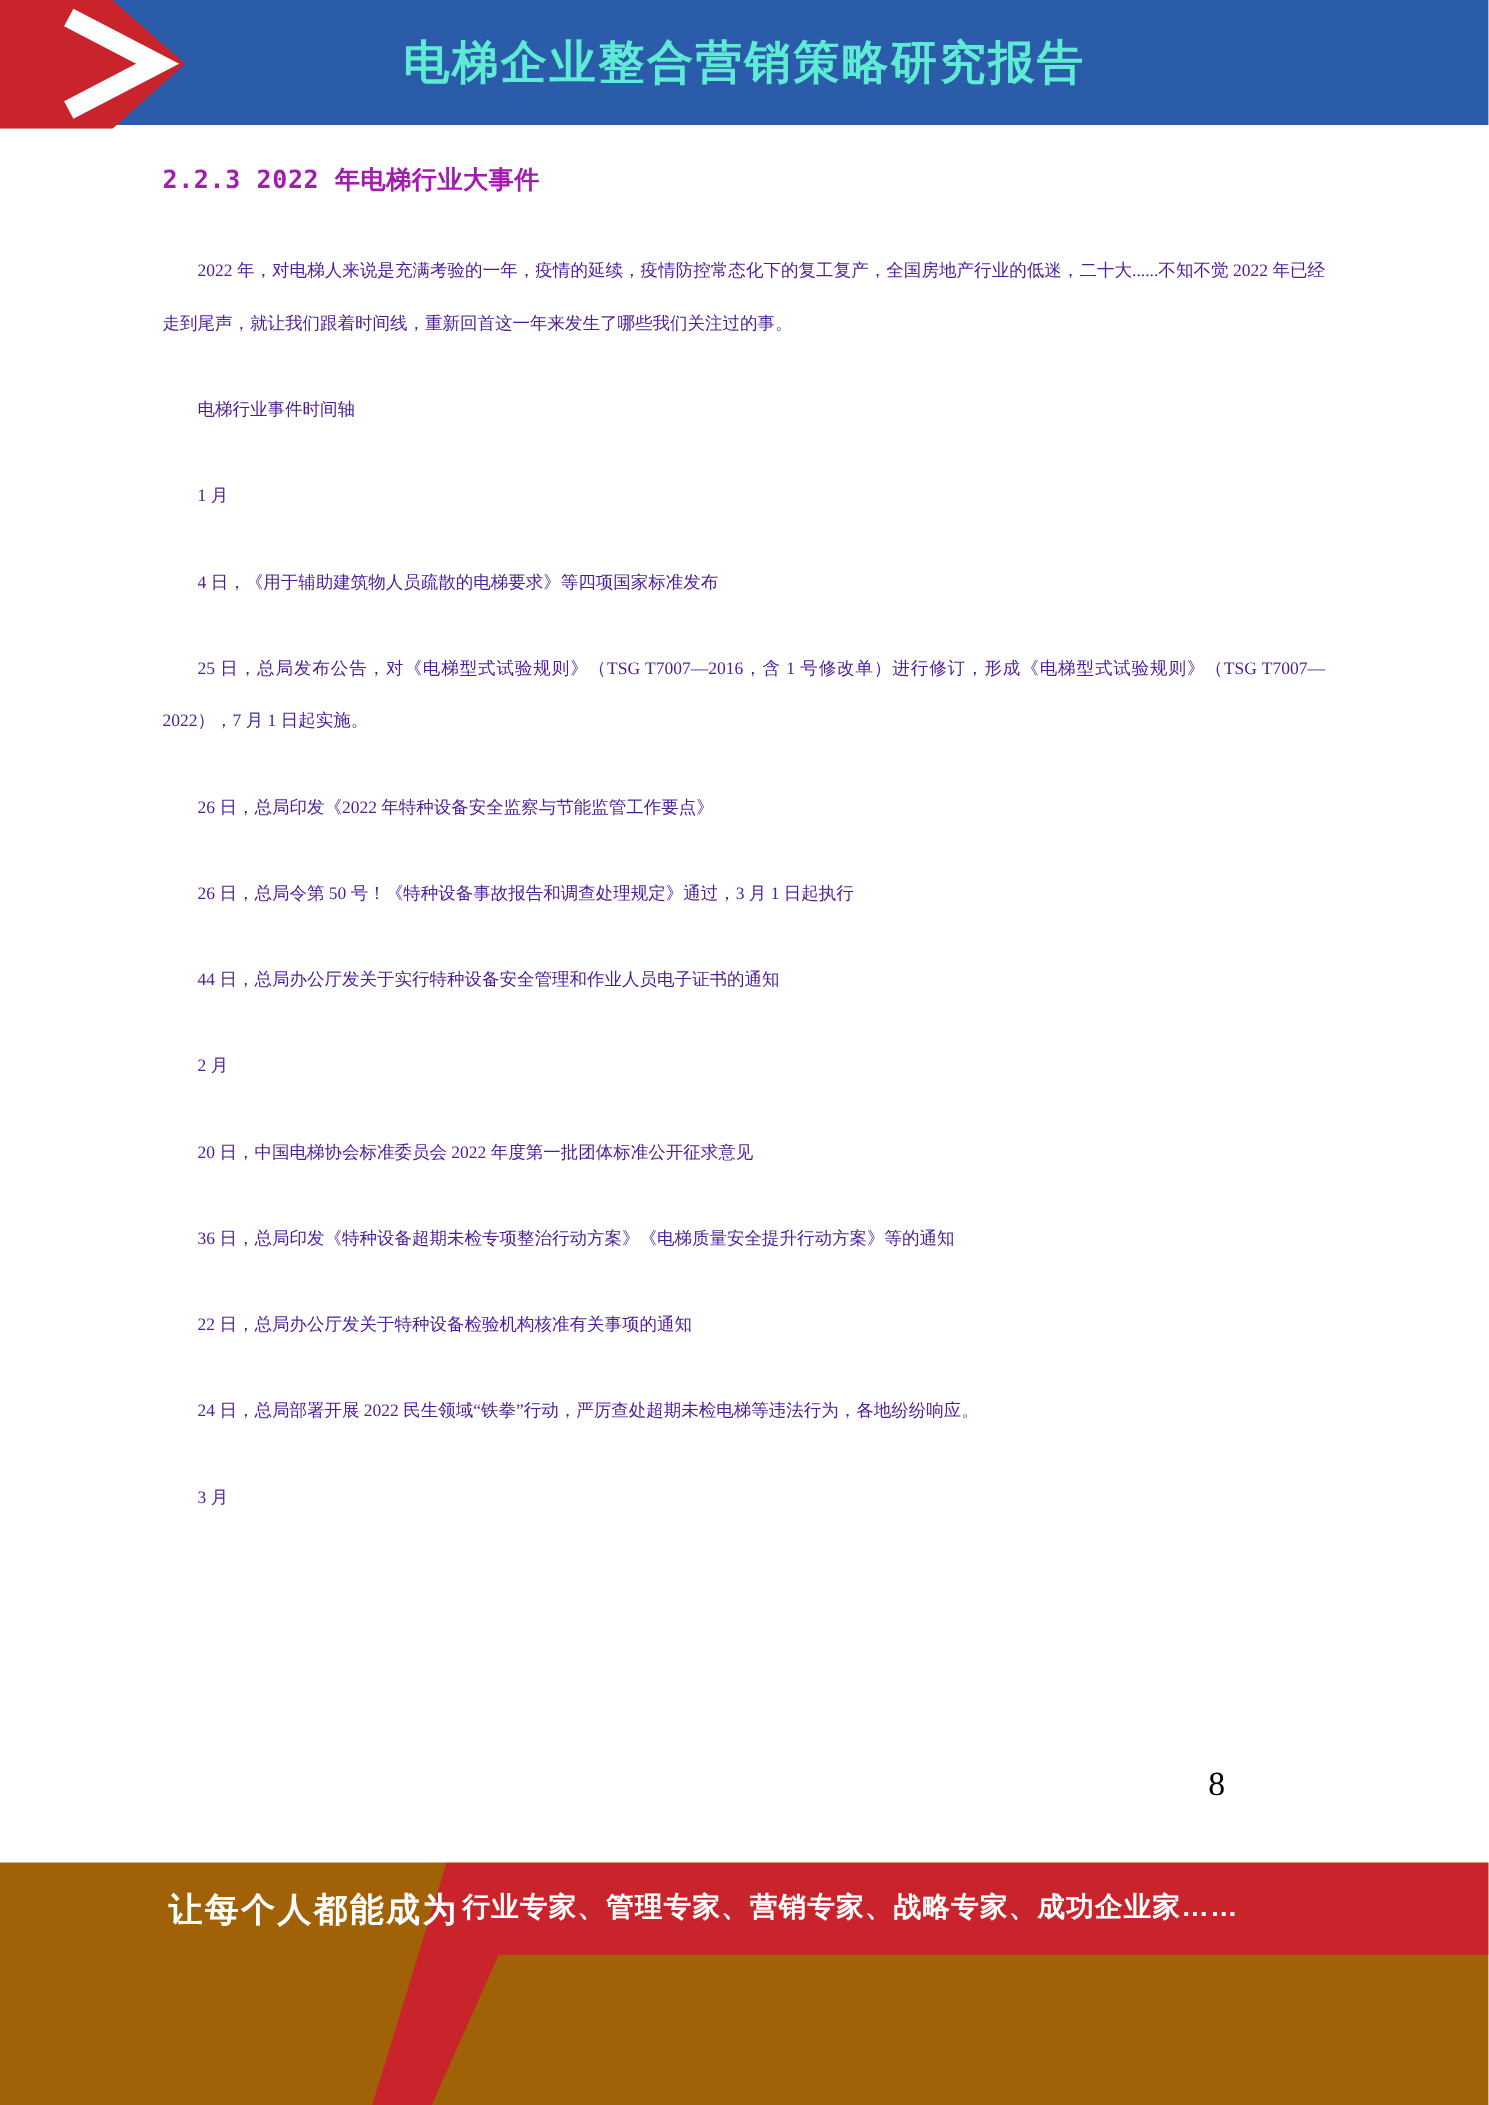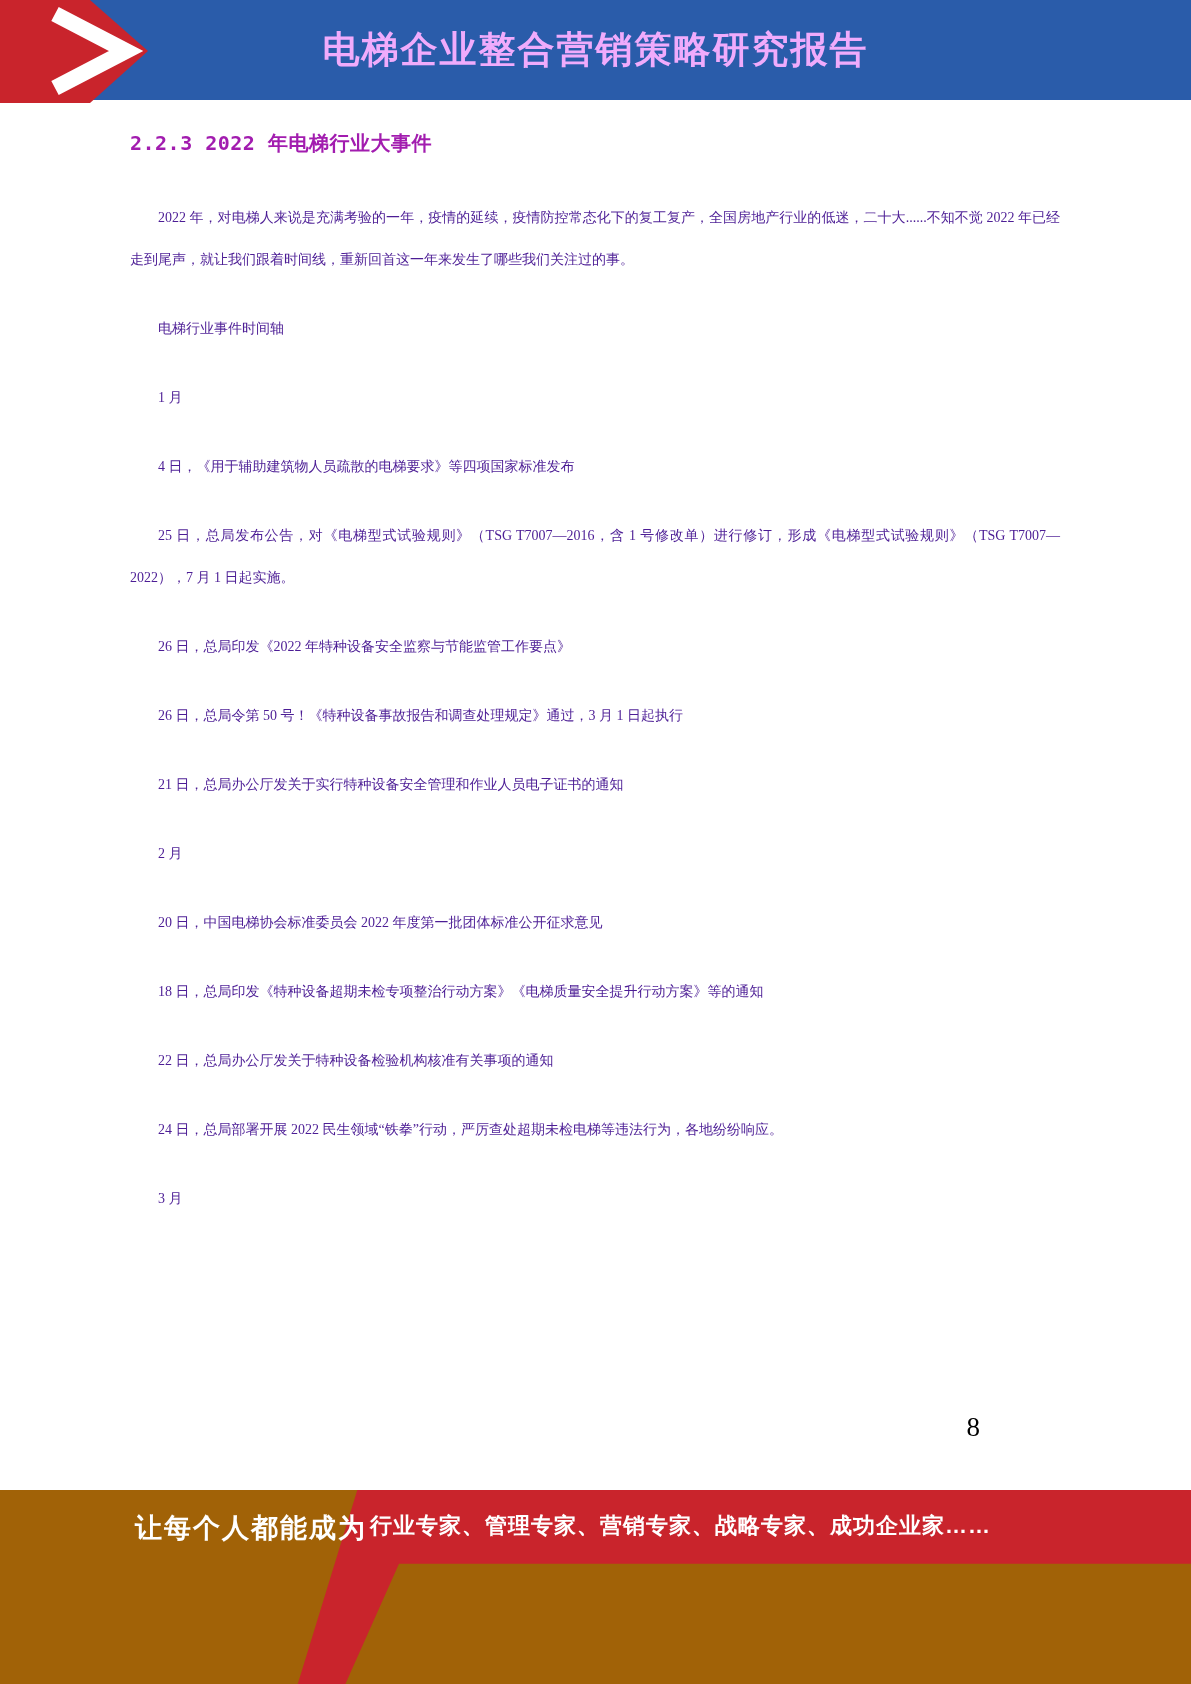--- a/index.html
+++ b/index.html
@@ -30,21 +30,21 @@
     width: 150px;
     height: 103px;
   }
   .banner-title {
     position: absolute;
     top: 0; left: 0;
     width: 100%;
     height: 100px;
     line-height: 100px;
     text-align: center;
-    color: #f0abfc;
+    color: #5eead4;
     font-family: "Liberation Sans", sans-serif;
     font-size: 37px;
     font-weight: bold;
     letter-spacing: 2px;
   }
 
   
   .content {
     position: absolute;
     top: 100px;
@@ -134,24 +134,24 @@
     <h2 class="section-heading">2.2.3 2022 年电梯行业大事件</h2>
 
     <p class="body-para">2022 年，对电梯人来说是充满考验的一年，疫情的延续，疫情防控常态化下的复工复产，全国房地产行业的低迷，二十大......不知不觉 2022 年已经走到尾声，就让我们跟着时间线，重新回首这一年来发生了哪些我们关注过的事。</p>
 
     <p class="body-para">电梯行业事件时间轴</p>
     <p class="body-para">1 月</p>
     <p class="body-para">4 日，《用于辅助建筑物人员疏散的电梯要求》等四项国家标准发布</p>
     <p class="body-para">25 日，总局发布公告，对《电梯型式试验规则》（TSG T7007—2016，含 1 号修改单）进行修订，形成《电梯型式试验规则》（TSG T7007—2022），7 月 1 日起实施。</p>
     <p class="body-para">26 日，总局印发《2022 年特种设备安全监察与节能监管工作要点》</p>
     <p class="body-para">26 日，总局令第 50 号！《特种设备事故报告和调查处理规定》通过，3 月 1 日起执行</p>
-    <p class="body-para">21 日，总局办公厅发关于实行特种设备安全管理和作业人员电子证书的通知</p>
+    <p class="body-para">44 日，总局办公厅发关于实行特种设备安全管理和作业人员电子证书的通知</p>
     <p class="body-para">2 月</p>
     <p class="body-para">20 日，中国电梯协会标准委员会 2022 年度第一批团体标准公开征求意见</p>
-    <p class="body-para">18 日，总局印发《特种设备超期未检专项整治行动方案》《电梯质量安全提升行动方案》等的通知</p>
+    <p class="body-para">36 日，总局印发《特种设备超期未检专项整治行动方案》《电梯质量安全提升行动方案》等的通知</p>
     <p class="body-para">22 日，总局办公厅发关于特种设备检验机构核准有关事项的通知</p>
     <p class="body-para">24 日，总局部署开展 2022 民生领域“铁拳”行动，严厉查处超期未检电梯等违法行为，各地纷纷响应。</p>
     <p class="body-para">3 月</p>
   </main>
 
   <div class="page-number">8</div>
 
   <footer class="bottom-banner">
     <div class="footer-red"></div>
     <div class="footer-left">让每个人都能成为</div>

